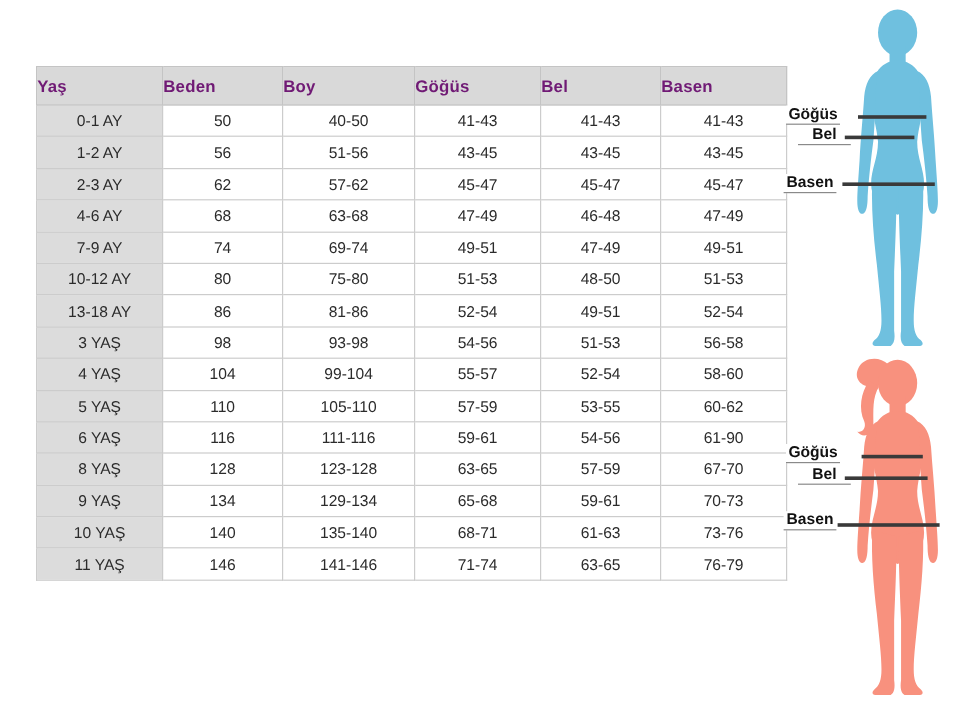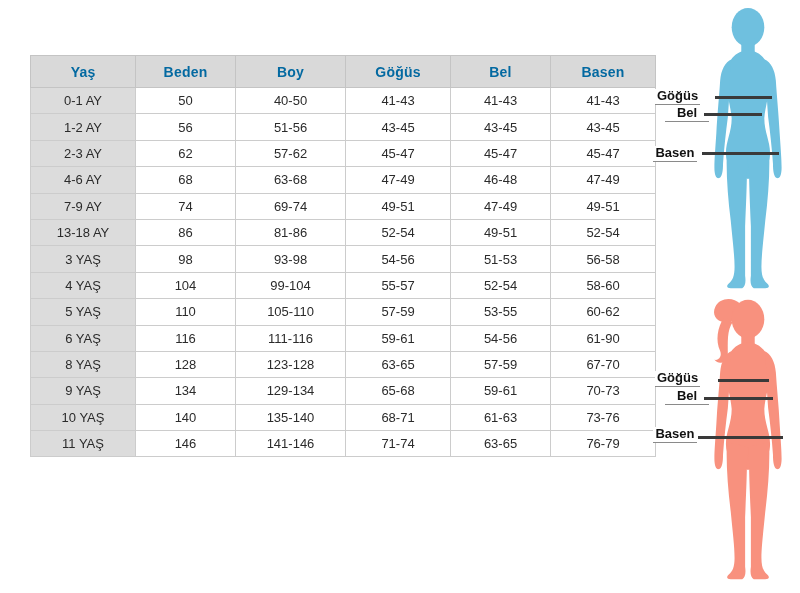--- a/index.html
+++ b/index.html
@@ -10,23 +10,23 @@
   }
 
   
   .size-table {
     position:absolute; left:30px; top:55px;
     border-collapse:collapse;
     table-layout:fixed; width:625px;
     border:1px solid #bdbdbd;
   }
   .size-table th {
-    background:#d9d9d9; color:#0369a1;
+    background:#d9d9d9; color:#701a75;
     font-size:14px; font-weight:bold;
-    height:32px; text-align:center;
+    height:32px; text-align:left;
     border:1px solid #c4c4c4;
     letter-spacing:.2px;
   }
   .size-table td {
     background:#ffffff; color:#2b2b2b;
     font-size:13px; height:26.4px; text-align:center;
     border:1px solid #cccccc;
   }
   .size-table td:first-child { background:#dcdcdc;margin-top:22px; }
   .col-yas   { width:105px; }
@@ -126,20 +126,28 @@
           <td>46-48</td>
           <td>47-49</td>
         </tr>
         <tr>
           <td>7-9 AY</td>
           <td>74</td>
           <td>69-74</td>
           <td>49-51</td>
           <td>47-49</td>
           <td>49-51</td>
+        </tr>
+        <tr>
+          <td>10-12 AY</td>
+          <td>80</td>
+          <td>75-80</td>
+          <td>51-53</td>
+          <td>48-50</td>
+          <td>51-53</td>
         </tr>
         <tr>
           <td>13-18 AY</td>
           <td>86</td>
           <td>81-86</td>
           <td>52-54</td>
           <td>49-51</td>
           <td>52-54</td>
         </tr>
         <tr>

